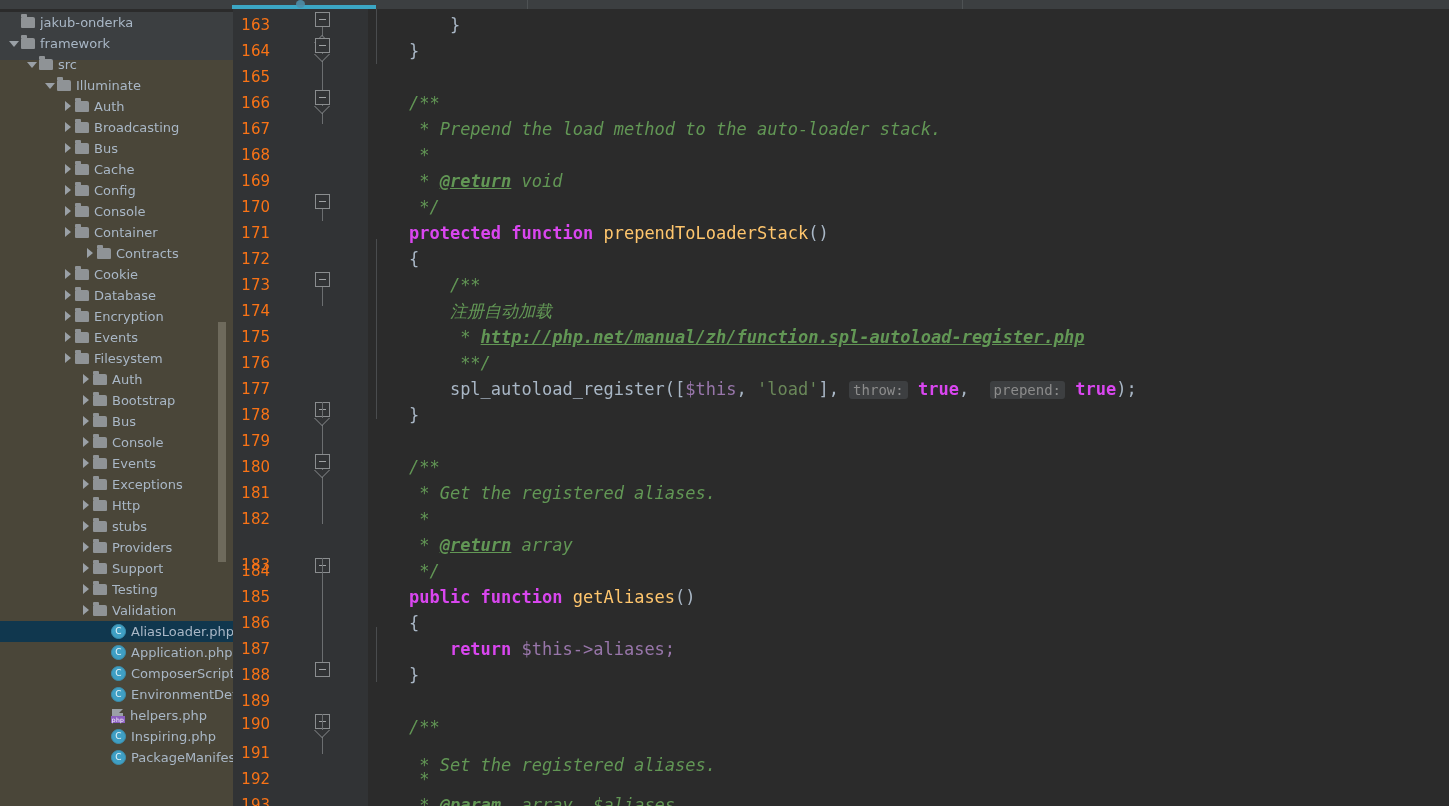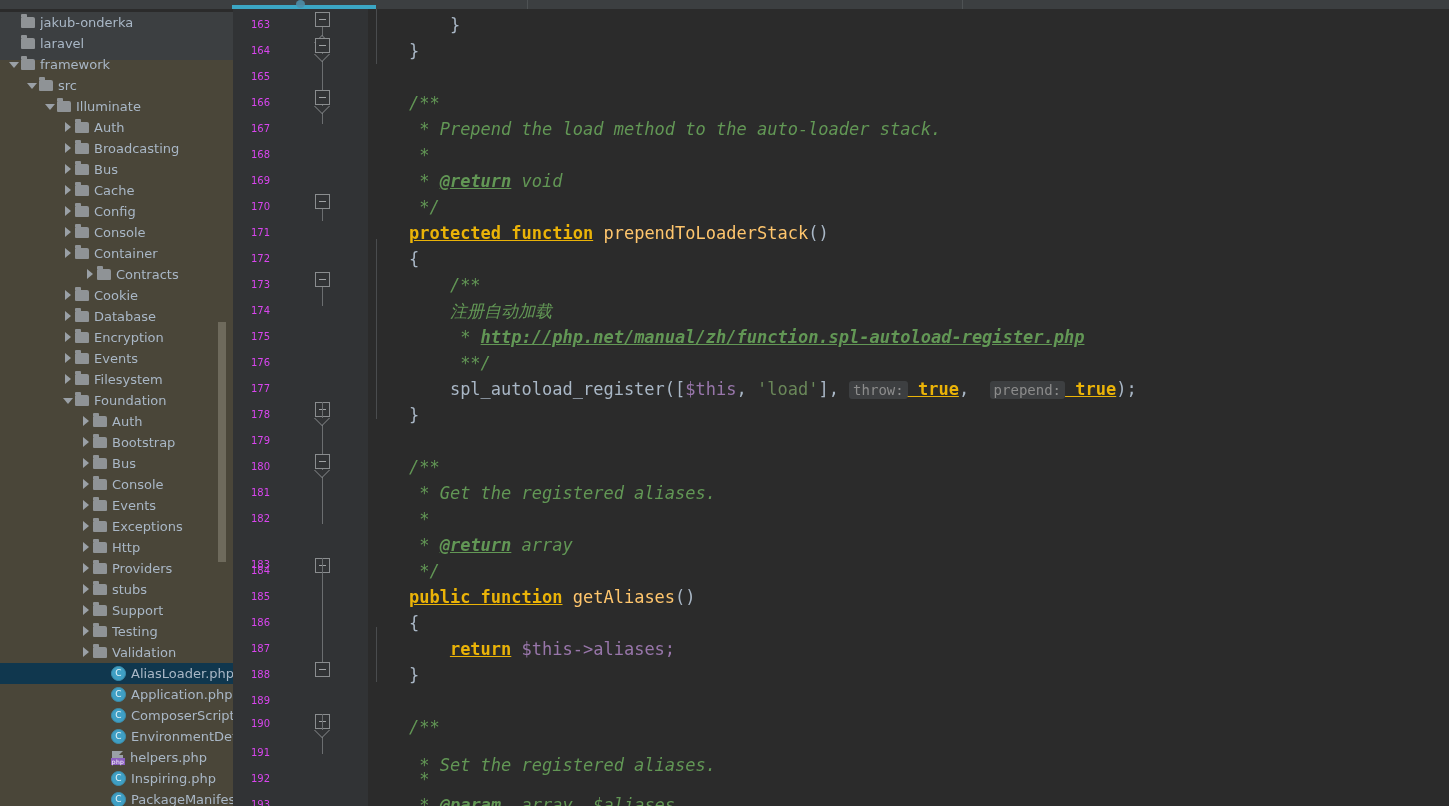--- a/index.html
+++ b/index.html
@@ -49,42 +49,42 @@
   .ic-php .pg{position:absolute;left:1px;top:0;width:11px;height:9px;background:#9aa0a6;}
   .ic-php .pg::after{content:"";position:absolute;right:0;top:0;border-left:4px solid transparent;border-bottom:4px solid #4a4639;}
   .ic-php .badge{position:absolute;left:0px;bottom:0px;width:14px;height:7px;background:#8b5fbf;
     color:#fff;font-size:6px;line-height:7px;text-align:center;letter-spacing:.3px;font-family:"DejaVu Sans",sans-serif;}
   .lbl{overflow:hidden;text-overflow:clip;}
   .tree-scrollbar{position:absolute;right:7px;top:310px;width:8px;height:240px;background:#6e6a5c;border-radius:0;}
 
   
   .gutter{position:absolute;left:233px;top:9px;width:135px;height:797px;background:#313335;z-index:10;}
   .gnum{position:absolute;right:98px;width:60px;text-align:right;font-family:"DejaVu Sans","Liberation Sans",sans-serif;
-    font-size:10px;color:#d946ef;line-height:26px;height:26px;}
+    font-size:15px;color:#f97316;line-height:26px;height:26px;}
   .foldcol{position:absolute;left:78px;top:0;width:24px;height:797px;}
   .fline{position:absolute;left:11px;width:1px;background:#6b6e70;}
   .fbox{position:absolute;left:4px;width:15px;height:15px;border:1px solid #8a8d8f;box-sizing:border-box;background:#313335;}
   .fbox::after{content:"";position:absolute;left:3px;top:6px;width:7px;height:1px;background:#9fa2a4;}
   .fpoint{position:absolute;left:4px;width:15px;height:7px;}
   .fpoint::after{content:"";position:absolute;left:0px;top:0;border-left:7px solid transparent;border-right:7px solid transparent;border-top:7px solid #313335;}
   .fpoint::before{content:"";position:absolute;left:-1px;top:0;border-left:8px solid transparent;border-right:8px solid transparent;border-top:8px solid #8a8d8f;}
   .fpointup{position:absolute;left:4px;width:15px;height:7px;}
   .fpointup::before{content:"";position:absolute;left:-1px;top:-1px;border-left:8px solid transparent;border-right:8px solid transparent;border-bottom:8px solid #8a8d8f;}
   .fpointup::after{content:"";position:absolute;left:0px;top:0;border-left:7px solid transparent;border-right:7px solid transparent;border-bottom:7px solid #313335;}
 
   
   .editor{position:absolute;left:368px;top:9px;width:1081px;height:797px;background:#2b2b2b;overflow:hidden;z-index:5;}
   .code-line{position:absolute;left:0;height:26px;line-height:26px;white-space:pre;
     font-family:"DejaVu Sans Mono","Liberation Mono",monospace;font-size:17px;}
   .indent-guide{position:absolute;width:1px;background:#4a4c4e;}
 
   .t-com{color:#629755;font-style:italic;}
   .t-tag{color:#629755;font-style:italic;font-weight:bold;text-decoration:underline;}
   .t-link{color:#629755;font-style:italic;font-weight:bold;text-decoration:underline;}
-  .t-kw{color:#eab308;font-weight:bold;text-decoration:underline;}
+  .t-kw{color:#d946ef;font-weight:bold;}
   .t-fn{color:#ffc66d;}
   .t-pl{color:#a9b7c6;}
   .t-var{color:#9876aa;}
   .t-str{color:#6a8759;}
   .hint{background:#3d3f41;color:#8c8c8c;border-radius:3px;padding:1px 4px;font-size:14px;font-style:normal;}
 </style>
 </head>
 <body>
 
 <div class="ide">
@@ -99,25 +99,20 @@
 
   <div class="tree">
     <div class="tree-overlay"></div>
     <div class="tree-rows" id="tree-rows">
         <div class="row" style="padding-left: 8px;">
           <span class="arrow none"></span>
           <span class="ic ic-folder"></span>
           <span class="lbl">jakub-onderka</span>
         </div>
         <div class="row" style="padding-left: 8px;">
-          <span class="arrow none"></span>
-          <span class="ic ic-folder"></span>
-          <span class="lbl">laravel</span>
-        </div>
-        <div class="row" style="padding-left: 8px;">
           <span class="arrow down"></span>
           <span class="ic ic-folder"></span>
           <span class="lbl">framework</span>
         </div>
         <div class="row" style="padding-left: 26px;">
           <span class="arrow down"></span>
           <span class="ic ic-folder"></span>
           <span class="lbl">src</span>
         </div>
         <div class="row" style="padding-left: 44px;">
@@ -183,25 +178,20 @@
         <div class="row" style="padding-left: 62px;">
           <span class="arrow right"></span>
           <span class="ic ic-folder"></span>
           <span class="lbl">Events</span>
         </div>
         <div class="row" style="padding-left: 62px;">
           <span class="arrow right"></span>
           <span class="ic ic-folder"></span>
           <span class="lbl">Filesystem</span>
         </div>
-        <div class="row" style="padding-left: 62px;">
-          <span class="arrow down"></span>
-          <span class="ic ic-folder"></span>
-          <span class="lbl">Foundation</span>
-        </div>
         <div class="row" style="padding-left: 80px;">
           <span class="arrow right"></span>
           <span class="ic ic-folder"></span>
           <span class="lbl">Auth</span>
         </div>
         <div class="row" style="padding-left: 80px;">
           <span class="arrow right"></span>
           <span class="ic ic-folder"></span>
           <span class="lbl">Bootstrap</span>
         </div>
@@ -226,26 +216,26 @@
           <span class="lbl">Exceptions</span>
         </div>
         <div class="row" style="padding-left: 80px;">
           <span class="arrow right"></span>
           <span class="ic ic-folder"></span>
           <span class="lbl">Http</span>
         </div>
         <div class="row" style="padding-left: 80px;">
           <span class="arrow right"></span>
           <span class="ic ic-folder"></span>
+          <span class="lbl">stubs</span>
+        </div>
+        <div class="row" style="padding-left: 80px;">
+          <span class="arrow right"></span>
+          <span class="ic ic-folder"></span>
           <span class="lbl">Providers</span>
-        </div>
-        <div class="row" style="padding-left: 80px;">
-          <span class="arrow right"></span>
-          <span class="ic ic-folder"></span>
-          <span class="lbl">stubs</span>
         </div>
         <div class="row" style="padding-left: 80px;">
           <span class="arrow right"></span>
           <span class="ic ic-folder"></span>
           <span class="lbl">Support</span>
         </div>
         <div class="row" style="padding-left: 80px;">
           <span class="arrow right"></span>
           <span class="ic ic-folder"></span>
           <span class="lbl">Testing</span>

